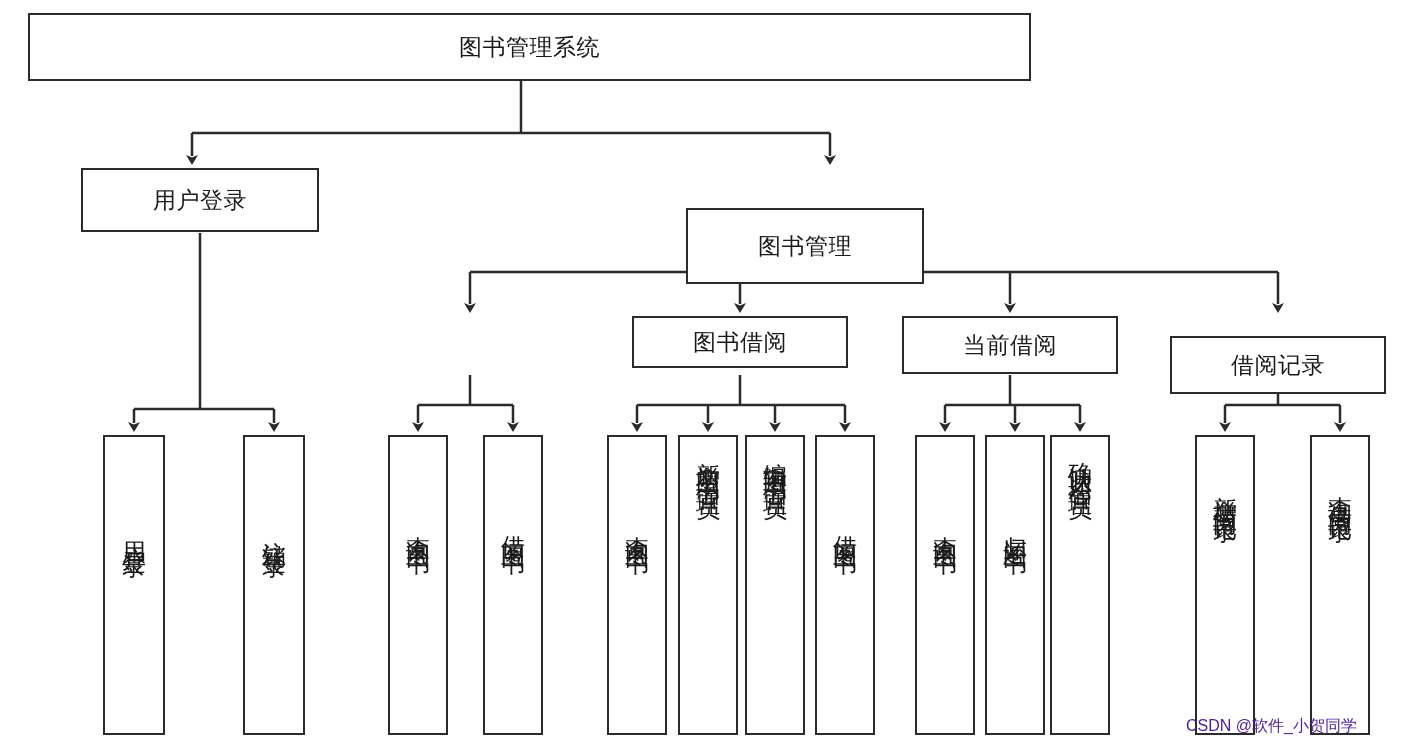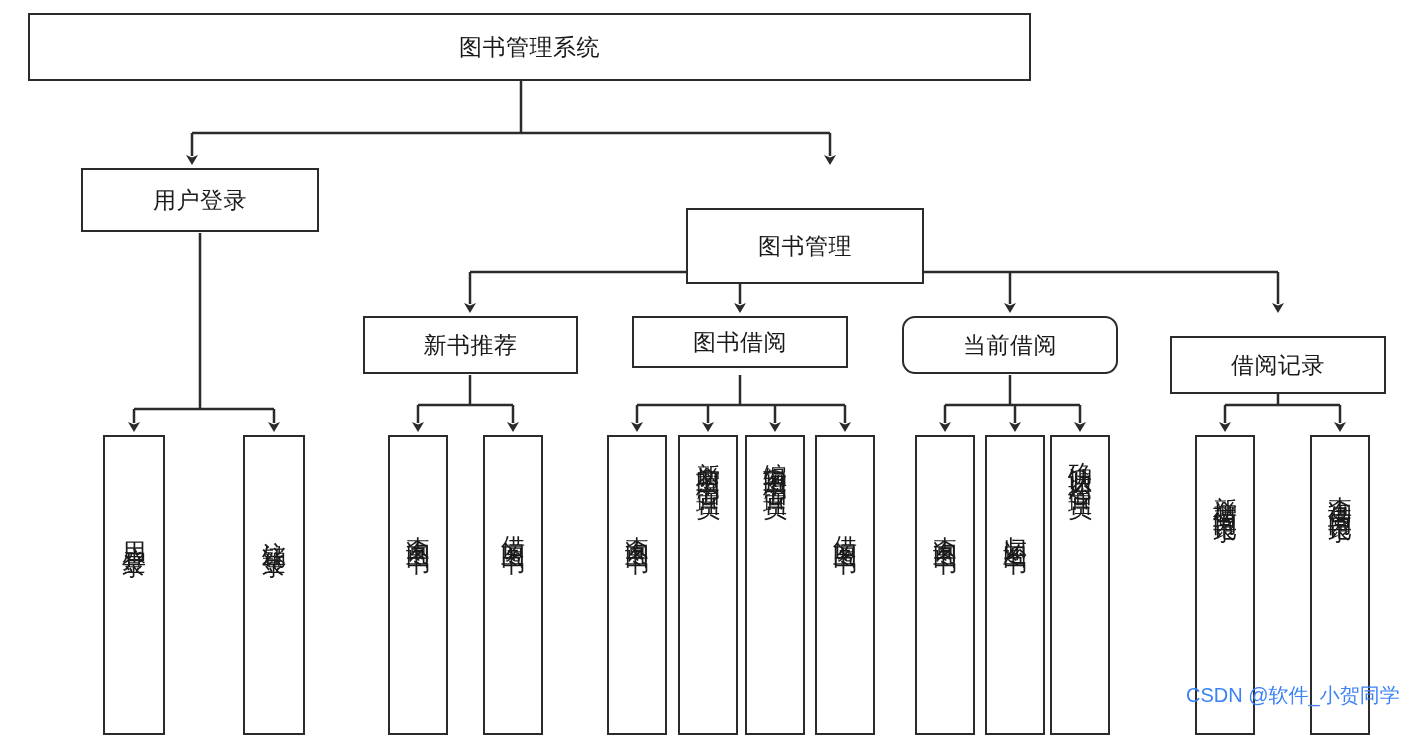--- a/index.html
+++ b/index.html
@@ -55,23 +55,23 @@
     writing-mode: vertical-rl;
     text-orientation: upright;
     font-size: 24px;
     letter-spacing: 5px;
     line-height: 1;
     text-align: center;
   }
   .watermark {
     position: absolute;
     left: 1186px;
-    top: 682px;
-    font-size: 20px;
-    color: #3b82f6;
+    top: 716px;
+    font-size: 16px;
+    color: #4c1d95;
     white-space: nowrap;
     z-index: 6;
     font-family: "Liberation Sans", "DejaVu Sans", sans-serif;
   }
 </style>
 </head>
 <body>
 
 <div id="canvas">
 
@@ -130,29 +130,26 @@
   </div>
 
   <div class="node h-node" style="left:81px; top:168px; width:238px; height:64px;">
     <span class="node-label">用户登录</span>
   </div>
 
   <div class="node h-node" style="left:686px; top:168px; width:238px; height:76px;margin-top:40px;">
     <span class="node-label">图书管理</span>
   </div>
 
-  <div class="node h-node" style="left:363px; top:316px; width:215px; height:58px;">
-    <span class="node-label">新书推荐</span>
-  </div>
 
   <div class="node h-node" style="left:632px; top:316px; width:216px; height:52px;">
     <span class="node-label">图书借阅</span>
   </div>
 
-  <div class="node h-node" style="left:902px; top:316px; width:216px; height:58px;border-radius:13px;">
+  <div class="node h-node" style="left:902px; top:316px; width:216px; height:58px;">
     <span class="node-label">当前借阅</span>
   </div>
 
   <div class="node h-node" style="left:1170px; top:316px; width:216px; height:58px;margin-top:20px;">
     <span class="node-label">借阅记录</span>
   </div>
 
   <div class="node v-node" style="left:103px; top:435px; width:62px; height:300px; padding-top:85px;">
     <span class="node-label">用户登录</span>
   </div>

